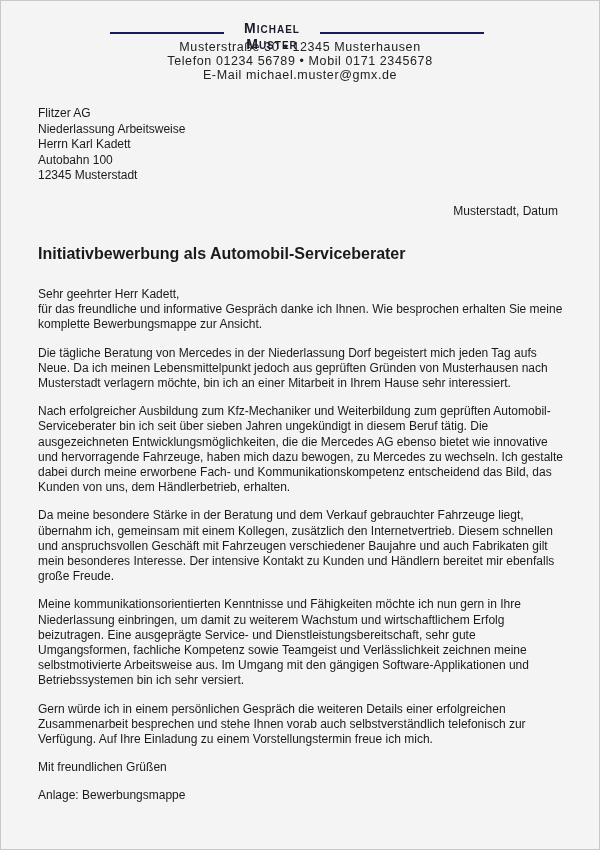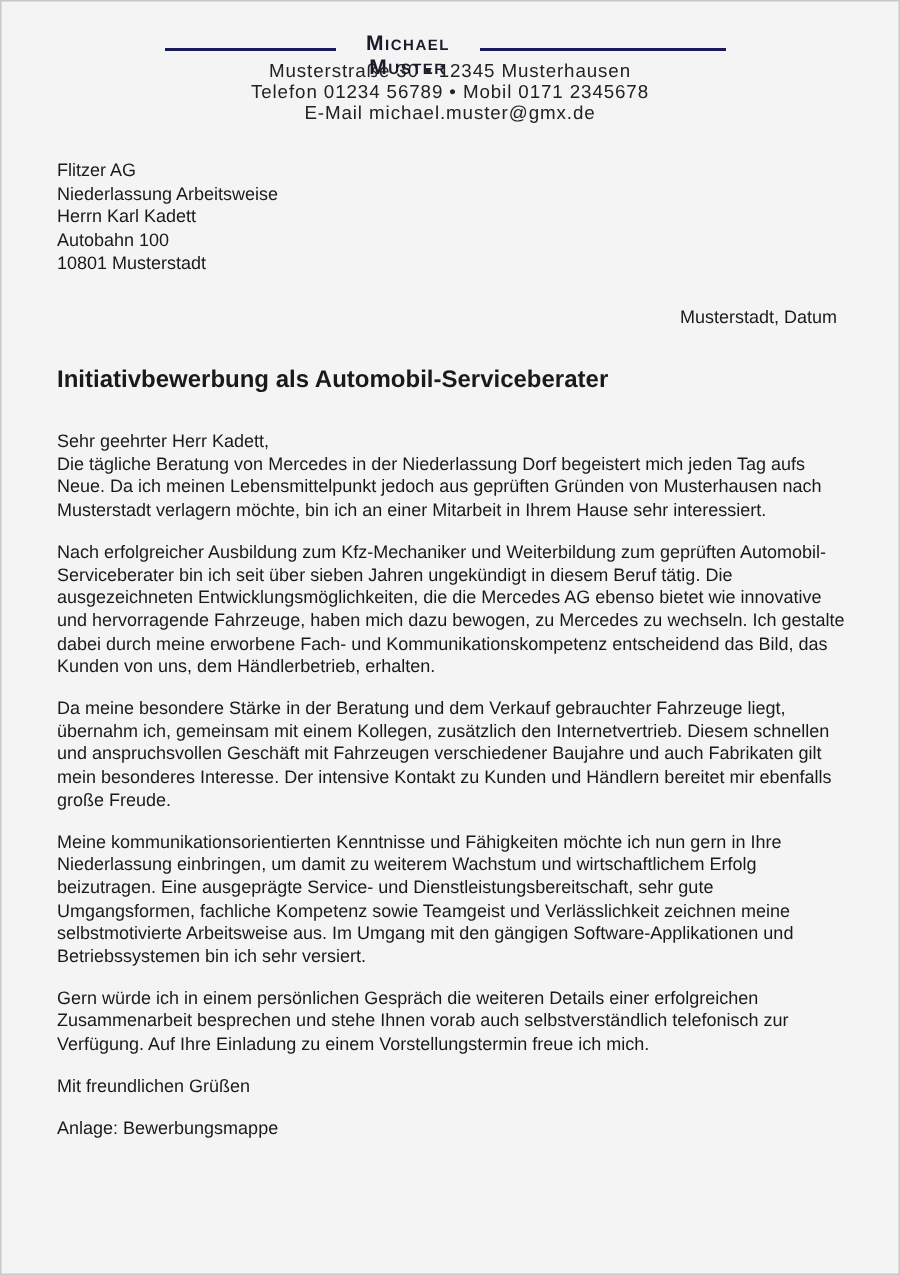--- a/index.html
+++ b/index.html
@@ -46,29 +46,30 @@
   <div class="contact">Musterstraße 30 • 12345 Musterhausen</div>
   <div class="contact">Telefon 01234 56789 • Mobil 0171 2345678</div>
   <div class="contact">E-Mail michael.muster@gmx.de</div>
 </div>
 
 <div class="recipient">
   <div>Flitzer AG</div>
   <div>Niederlassung Arbeitsweise</div>
   <div>Herrn Karl Kadett</div>
   <div>Autobahn 100</div>
-  <div>10801 Musterstadt</div>
+  <div>12345 Musterstadt</div>
 </div>
 
 <div class="date">Musterstadt, Datum</div>
 
 <div class="subject">Initiativbewerbung als Automobil-Serviceberater</div>
 
 <div class="body">
   <div class="salutation">Sehr geehrter Herr Kadett,</div>
+  <p>für das freundliche und informative Gespräch danke ich Ihnen. Wie besprochen erhalten Sie meine komplette Bewerbungsmappe zur Ansicht.</p>
   <p>Die tägliche Beratung von Mercedes in der Niederlassung Dorf begeistert mich jeden Tag aufs Neue. Da ich meinen Lebensmittelpunkt jedoch aus geprüften Gründen von Musterhausen nach Musterstadt verlagern möchte, bin ich an einer Mitarbeit in Ihrem Hause sehr interessiert.</p>
   <p>Nach erfolgreicher Ausbildung zum Kfz-Mechaniker und Weiterbildung zum geprüften Automobil-Serviceberater bin ich seit über sieben Jahren ungekündigt in diesem Beruf tätig. Die ausgezeichneten Entwicklungsmöglichkeiten, die die Mercedes AG ebenso bietet wie innovative und hervorragende Fahrzeuge, haben mich dazu bewogen, zu Mercedes zu wechseln. Ich gestalte dabei durch meine erworbene Fach- und Kommunikationskompetenz entscheidend das Bild, das Kunden von uns, dem Händlerbetrieb, erhalten.</p>
   <p>Da meine besondere Stärke in der Beratung und dem Verkauf gebrauchter Fahrzeuge liegt, übernahm ich, gemeinsam mit einem Kollegen, zusätzlich den Internetvertrieb. Diesem schnellen und anspruchsvollen Geschäft mit Fahrzeugen verschiedener Baujahre und auch Fabrikaten gilt mein besonderes Interesse. Der intensive Kontakt zu Kunden und Händlern bereitet mir ebenfalls große Freude.</p>
   <p>Meine kommunikationsorientierten Kenntnisse und Fähigkeiten möchte ich nun gern in Ihre Niederlassung einbringen, um damit zu weiterem Wachstum und wirtschaftlichem Erfolg beizutragen. Eine ausgeprägte Service- und Dienstleistungsbereitschaft, sehr gute Umgangsformen, fachliche Kompetenz sowie Teamgeist und Verlässlichkeit zeichnen meine selbstmotivierte Arbeitsweise aus. Im Umgang mit den gängigen Software-Applikationen und Betriebssystemen bin ich sehr versiert.</p>
   <p>Gern würde ich in einem persönlichen Gespräch die weiteren Details einer erfolgreichen Zusammenarbeit besprechen und stehe Ihnen vorab auch selbstverständlich telefonisch zur Verfügung. Auf Ihre Einladung zu einem Vorstellungstermin freue ich mich.</p>
   <div class="closing">Mit freundlichen Grüßen</div>
   <div>Anlage: Bewerbungsmappe</div>
 </div>
 
 </body></html>

